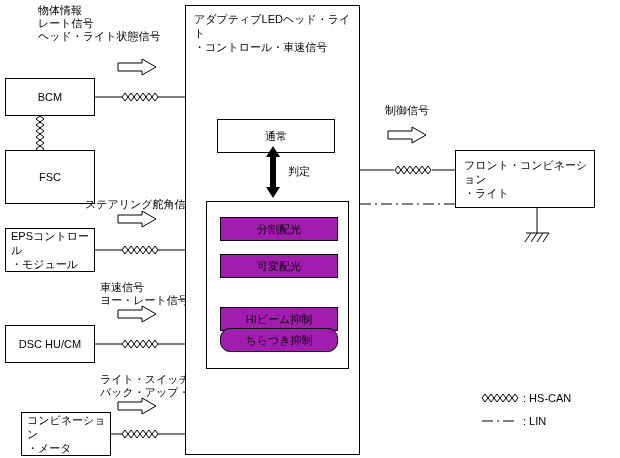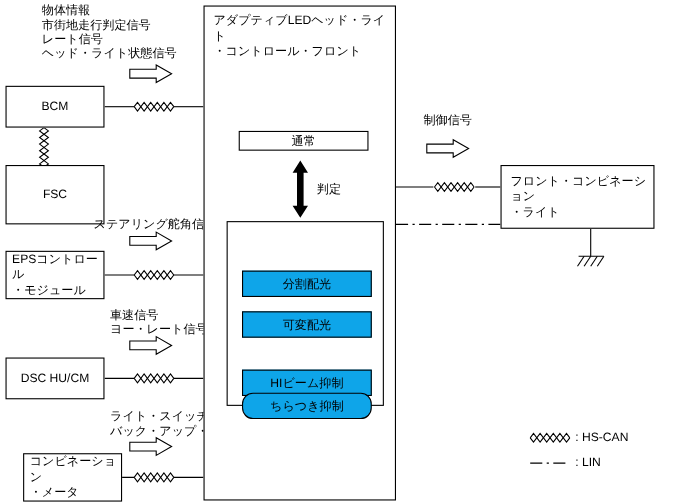--- a/index.html
+++ b/index.html
@@ -22,25 +22,25 @@
     position:absolute; left:185px; top:5px; width:175px; height:450px;
     border:1px solid #000; background:#fff; z-index:1;
   }
   .module .inner-abs { position:absolute; }
   .group-box {
     position:absolute; left:20px; top:195px; width:143px; height:168px;
     border:1px solid #000;
   }
   .func-box {
     position:absolute; left:13px; width:118px; height:24px;
-    border:1px solid #000; background:#0ea5e9;
-    display:flex; align-items:center; justify-content:center;margin-top:29px;
+    border:1px solid #000; background:#a21caf;
+    display:flex; align-items:center; justify-content:center;
   }
   .normal-box {
-    position:absolute; left:31px; top:113px; width:118px; height:18px;
+    position:absolute; left:31px; top:113px; width:118px; height:34px;
     border:1px solid #000; background:#fff;
     display:flex; align-items:center; justify-content:center;
   }
   svg.overlay { position:absolute; z-index:1; }
 </style>
 </head>
 <body>
 
 <div class="canvas">
 
@@ -93,21 +93,20 @@
     <use href="#blockarrow" transform="translate(118,306)"></use>
     <use href="#blockarrow" transform="translate(118,398)"></use>
     <use href="#blockarrow" transform="translate(388,127)"></use>
 
     <use href="#braid" transform="translate(482,393)"></use>
     <line x1="482" y1="421" x2="518" y2="421" stroke="#000" stroke-dasharray="11 4 2 4"></line>
   </svg>
 
   <div class="label" style="left:38px; top:4px;">
     <div>物体情報</div>
-    <div>市街地走行判定信号</div>
     <div>レート信号</div>
     <div>ヘッド・ライト状態信号</div>
   </div>
 
   <div class="box" style="left:5px; top:78px; width:90px; height:38px;">BCM</div>
 
   <div class="box" style="left:5px; top:150px; width:90px; height:54px;">FSC</div>
 
   <div class="label" style="left:85px; top:198px;">ステアリング舵角信号</div>
 
@@ -124,21 +123,21 @@
   <div class="label" style="left:100px; top:373px;">
     <div>ライト・スイッチ状態信号</div>
     <div>バック・アップ・ライトON信号</div>
   </div>
 
   <div class="box align-left pre" style="left:21px; top:412px; width:90px; height:44px;">コンビネーション
 ・メータ</div>
 
   <div class="module">
     <div class="inner-abs pre" style="left:8px; top:6px; line-height:14px;">アダプティブLEDヘッド・ライト
-・コントロール・フロント</div>
+・コントロール・車速信号</div>
 
     <div class="normal-box">
         <span>通常</span>
       </div>
 
     <svg class="overlay" style="left:72px; top:138px;" width="30" height="56" viewBox="0 0 30 56">
       <path d="M15,2 L22,13 L18,13 L18,43 L22,43 L15,54 L8,43 L12,43 L12,13 L8,13 Z" fill="#000"></path>
     </svg>
     <div class="inner-abs" style="left:102px; top:158px;">判定</div>
 

